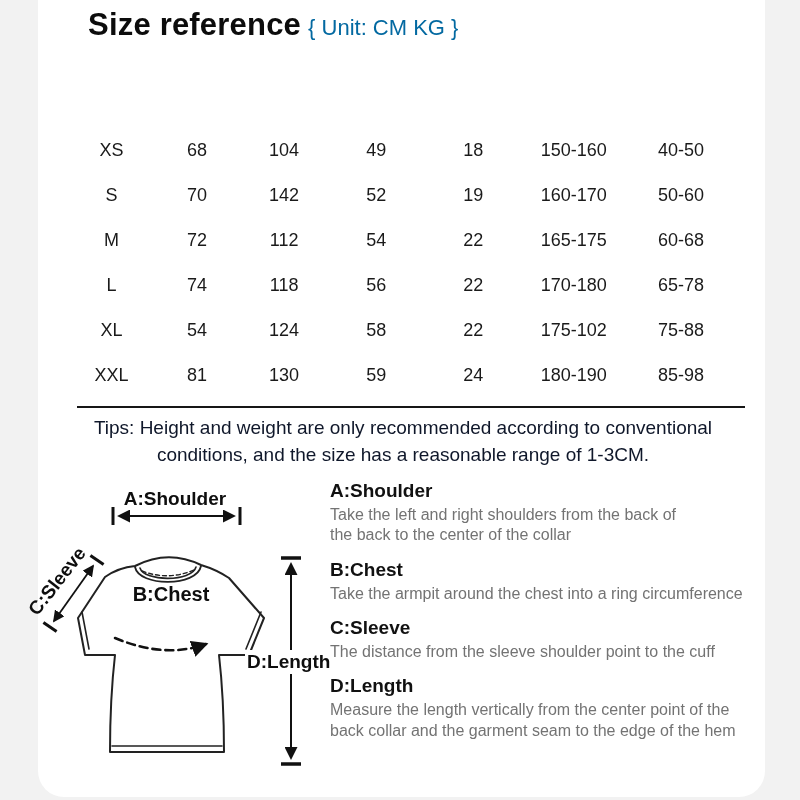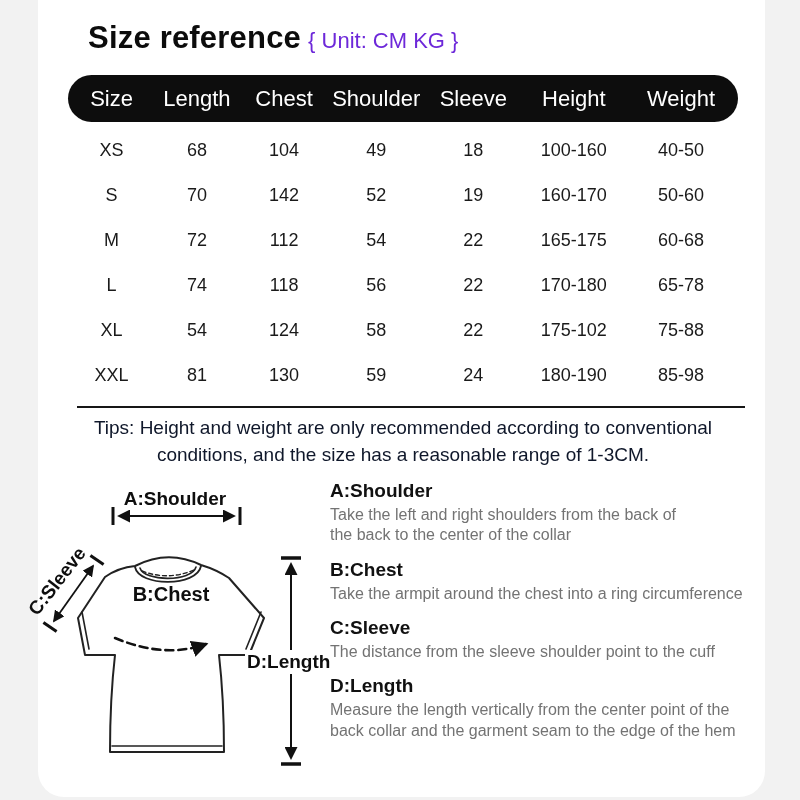--- a/index.html
+++ b/index.html
@@ -9,23 +9,23 @@
     font-family:"Liberation Sans", sans-serif;
     color:#1a1a1a;
     position:relative;
     overflow:hidden;
   }
   .card {
     position:absolute; left:38px; top:0; width:727px; height:797px;
     background:#ffffff; border-radius:0 0 26px 26px;
   }
   
-  .titlebar { position:absolute; left:50px; top:20px; display:flex; align-items:baseline; }
+  .titlebar { position:absolute; left:50px; top:7px; display:flex; align-items:baseline; }
   .title { font-size:31px; font-weight:bold; color:#0c0c0c; letter-spacing:0.2px; }
-  .unit  { font-size:22px; font-weight:400; color:#6d28d9; margin-left:7px; }
+  .unit  { font-size:22px; font-weight:400; color:#0369a1; margin-left:7px; }
   
   .pill {
     position:absolute; left:30px; top:75px; width:670px; height:47px;
     background:#0d0d0d; border-radius:24px; color:#ffffff;
   }
   .trow { display:flex; align-items:center; width:100%; height:100%; }
   .rows { position:absolute; left:30px; top:128px; width:670px; }
   .rows .trow { height:45px; }
   .c { text-align:center; font-size:18px; }
   .pill .c { font-size:22px; }
@@ -46,40 +46,29 @@
 </head>
 <body>
 
 <div class="card">
 
   <div class="titlebar">
     <span class="title">Size reference</span>
     <span class="unit">{ Unit: CM KG }</span>
   </div>
 
-  <div class="pill">
-    <div class="trow">
-      <span class="c c1">Size</span>
-      <span class="c c2">Length</span>
-      <span class="c c3">Chest</span>
-      <span class="c c4">Shoulder</span>
-      <span class="c c5">Sleeve</span>
-      <span class="c c6">Height</span>
-      <span class="c c7">Weight</span>
-    </div>
-  </div>
 
   <div class="rows">
     <div class="trow">
       <span class="c c1">XS</span>
       <span class="c c2">68</span>
       <span class="c c3">104</span>
       <span class="c c4">49</span>
       <span class="c c5">18</span>
-      <span class="c c6">100-160</span>
+      <span class="c c6">150-160</span>
       <span class="c c7">40-50</span>
     </div>
     <div class="trow">
       <span class="c c1">S</span>
       <span class="c c2">70</span>
       <span class="c c3">142</span>
       <span class="c c4">52</span>
       <span class="c c5">19</span>
       <span class="c c6">160-170</span>
       <span class="c c7">50-60</span>

